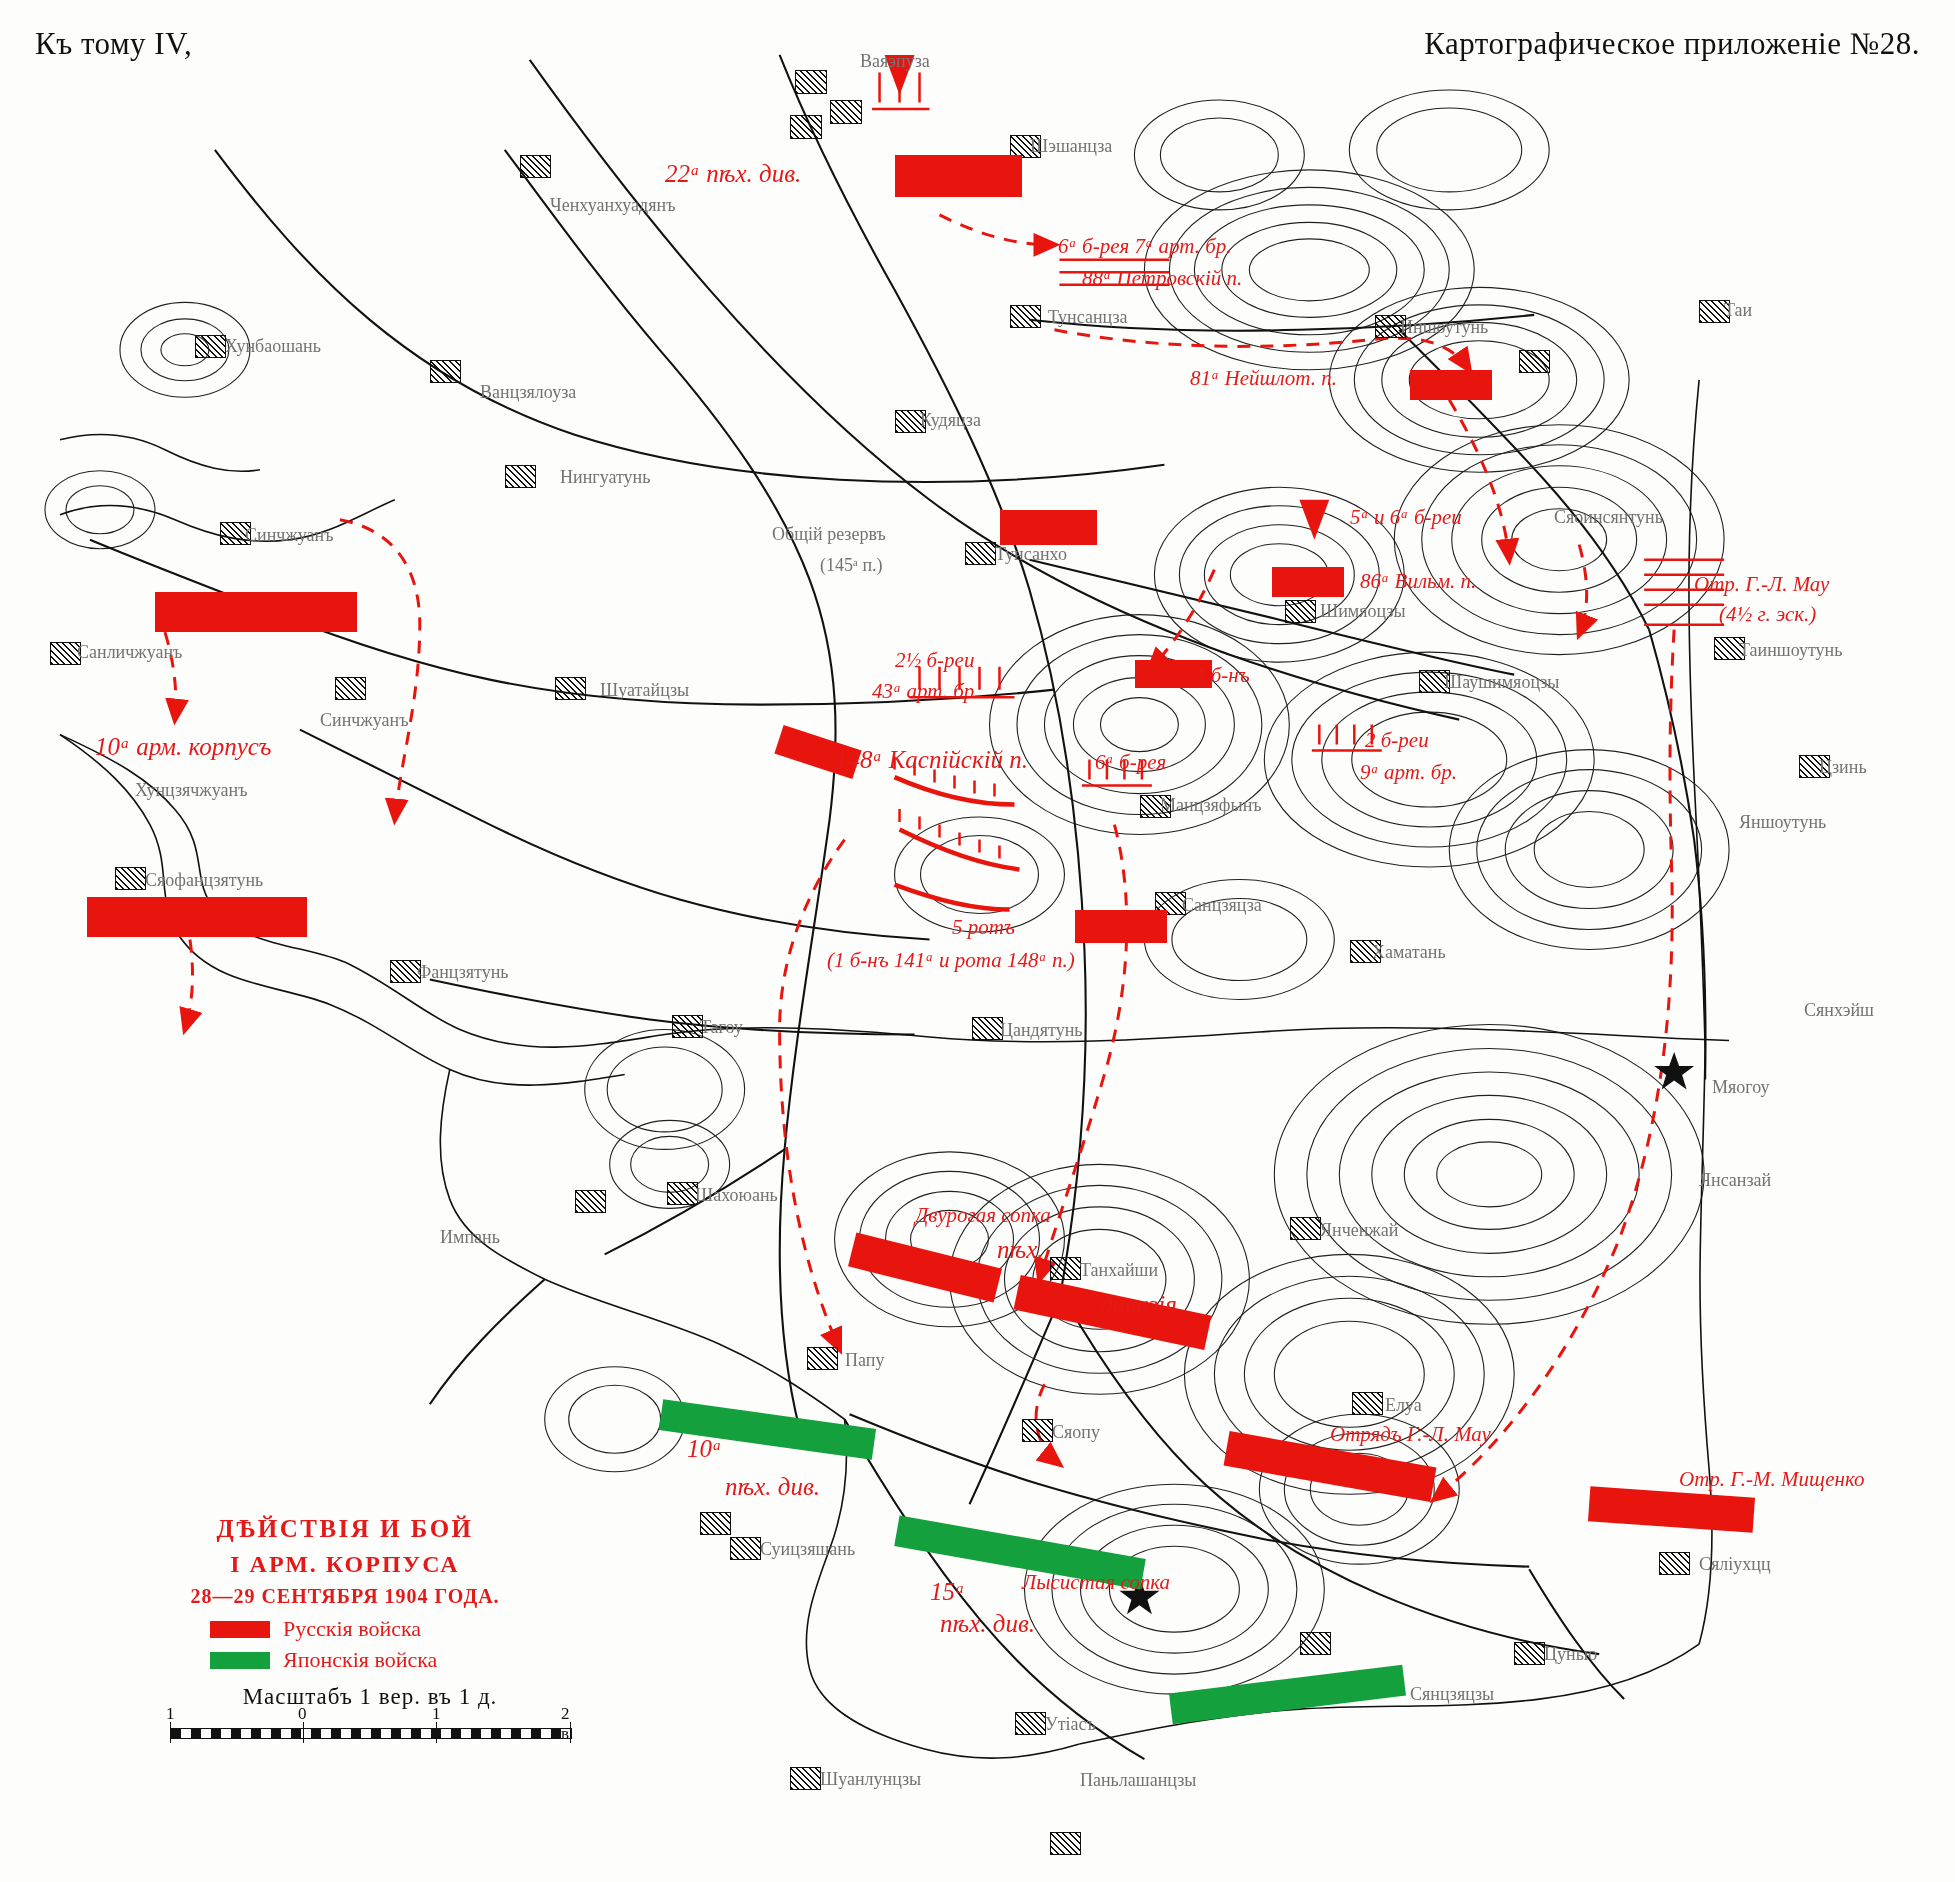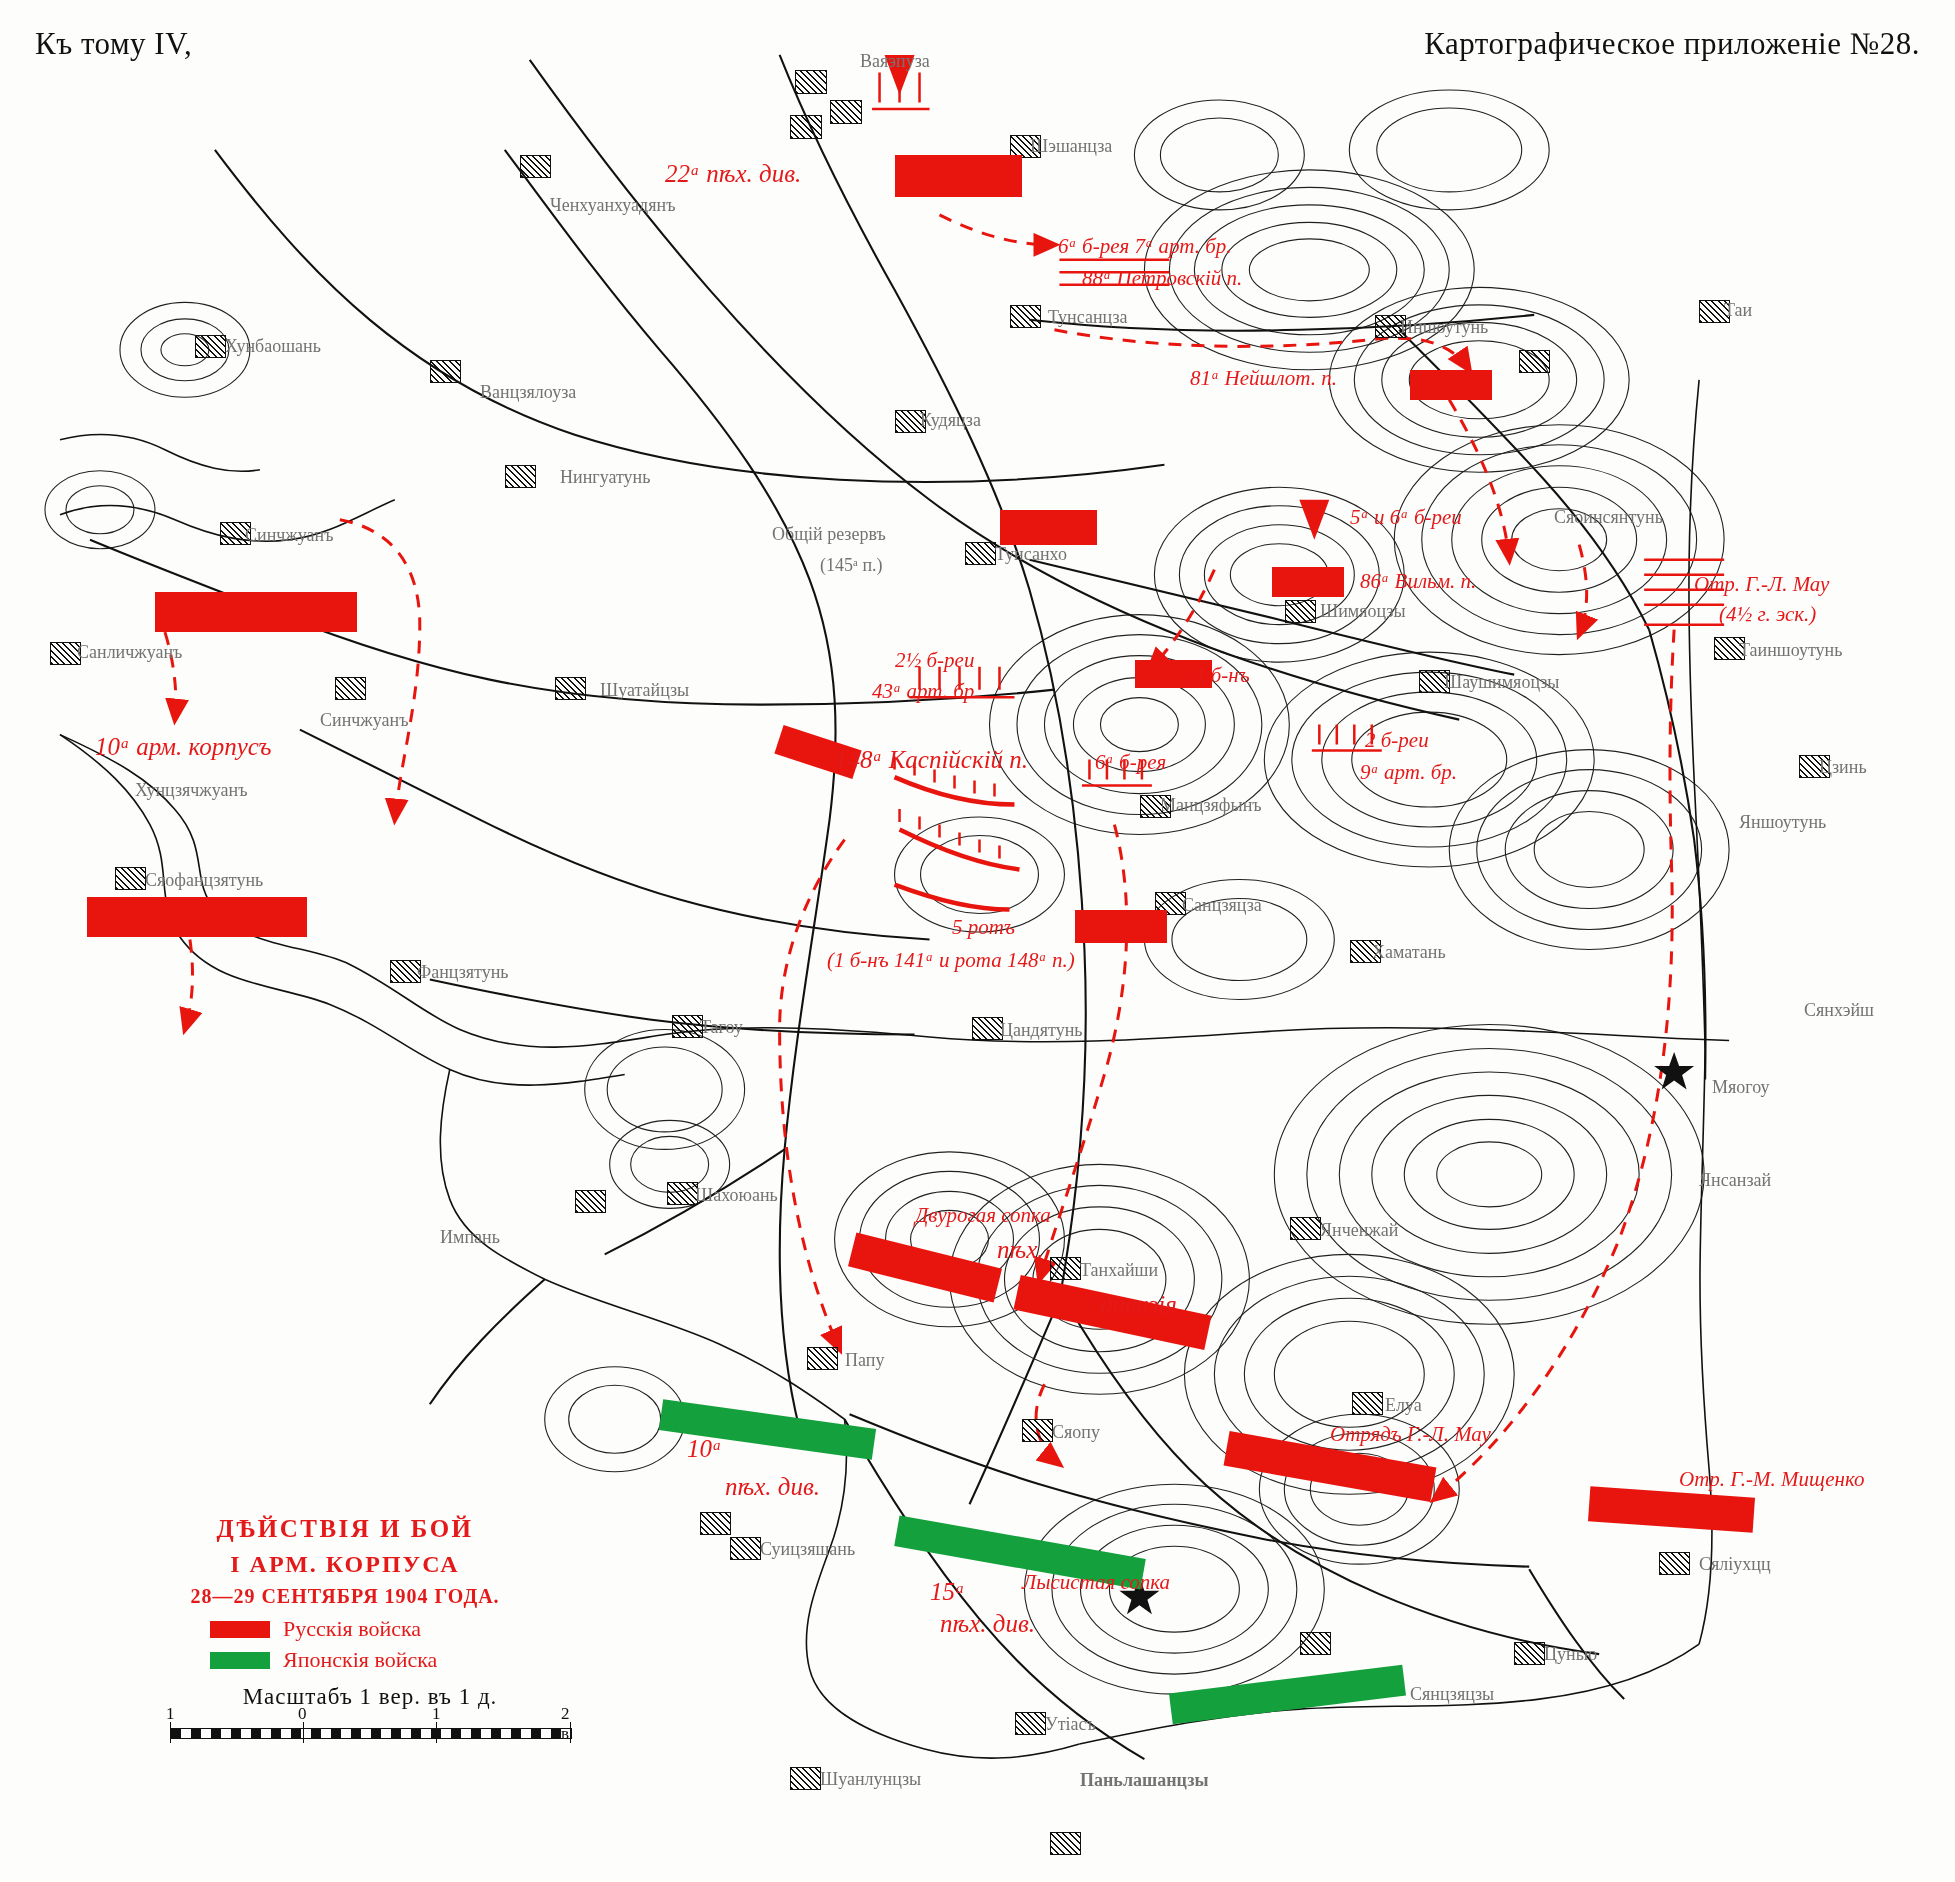--- a/index.html
+++ b/index.html
@@ -421,21 +421,21 @@
       <div class="lbl" style="left: 1080px; top: 1270px;">Танхайши</div>
       <div class="lbl" style="left: 845px; top: 1360px;">Папу</div>
       <div class="lbl" style="left: 1385px; top: 1405px;">Елуа</div>
       <div class="lbl" style="left: 1052px; top: 1432px;">Сяопу</div>
       <div class="lbl" style="left: 760px; top: 1549px;">Суицзяшань</div>
       <div class="lbl" style="left: 1699px; top: 1564px;">Сяліухцц</div>
       <div class="lbl" style="left: 1544px; top: 1654px;">Цунью</div>
       <div class="lbl" style="left: 1410px; top: 1694px;">Сянцзяцзы</div>
       <div class="lbl" style="left: 1045px; top: 1724px;">Утіасъ</div>
       <div class="lbl" style="left: 820px; top: 1779px;">Шуанлунцзы</div>
-      <div class="lbl" style="left: 1080px; top: 1780px; font-weight: bold;">Паньлашанцзы</div>
+      <div class="lbl" style="left: 1080px; top: 1780px;">Паньлашанцзы</div>
     </div>
 
   <div id="annos">
       <div class="ann" style="left: 665px; top: 174px;">22ᵃ пѣх. див.</div>
       <div class="ann sm" style="left: 1058px; top: 246px;">6ᵃ б-рея 7ᵃ арт. бр.</div>
       <div class="ann sm" style="left: 1082px; top: 278px;">88ᵃ Петровскій п.</div>
       <div class="ann sm" style="left: 1190px; top: 378px;">81ᵃ Нейшлот. п.</div>
       <div class="ann sm" style="left: 1350px; top: 517px;">5ᵃ и 6ᵃ б-реи</div>
       <div class="ann sm" style="left: 1360px; top: 581px;">86ᵃ Вильм. п.</div>
       <div class="ann sm" style="left: 1694px; top: 584px;">Отр. Г.-Л. Мау</div>

